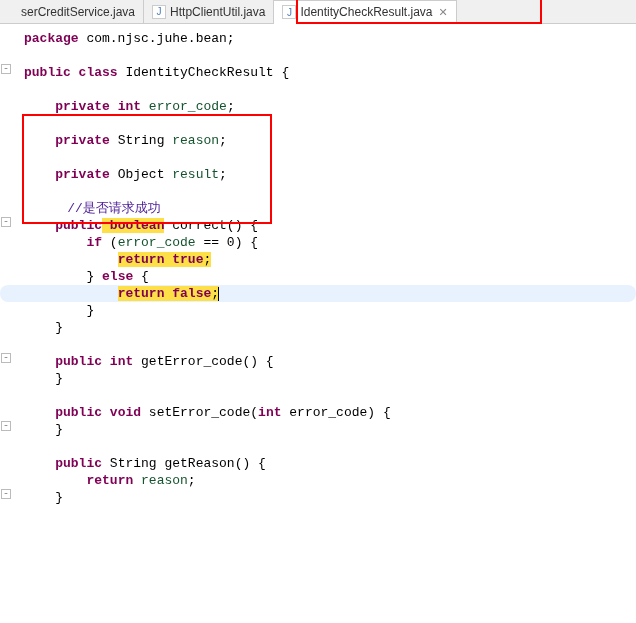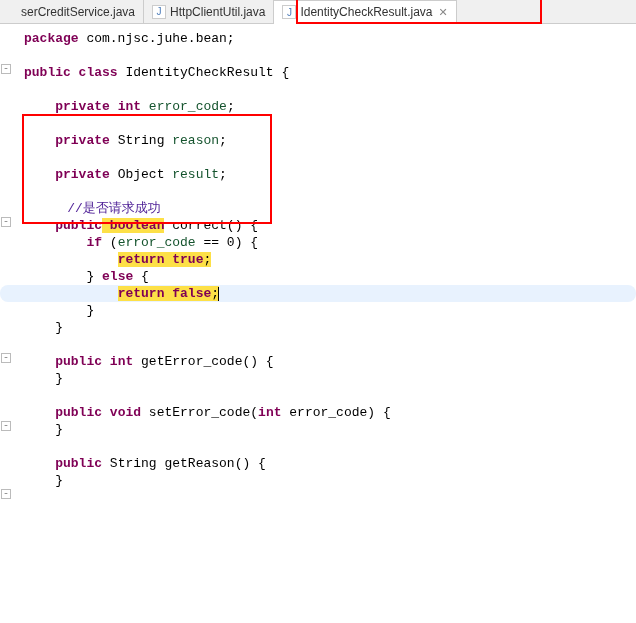--- a/index.html
+++ b/index.html
@@ -152,16 +152,17 @@
   <div class="line">        <span>}</span></div>
   <div class="line">    <span>}</span></div>
   <div class="line"> </div>
   <div class="line"><span class="gutter-marker" style="top:329px">-</span>    <span class="kw">public</span><span class="kw"> int</span><span> getError_code() {</span></div>
   <div class="line">    <span>}</span></div>
   <div class="line"> </div>
   <div class="line"><span class="gutter-marker" style="top:397px">-</span>    <span class="kw">public</span><span class="kw"> void</span><span> setError_code(</span><span class="kw">int</span><span> error_code) {</span></div>
   <div class="line">    <span>}</span></div>
   <div class="line"> </div>
   <div class="line"><span class="gutter-marker" style="top:465px">-</span>    <span class="kw">public</span><span> String getReason() {</span></div>
+  <div class="line">        <span class="kw">return</span><span class="fld"> reason</span><span>;</span></div>
   <div class="line">    <span>}</span></div>
 
   <div class="red-fields-box"></div>
 </div>
 
 </body></html>

